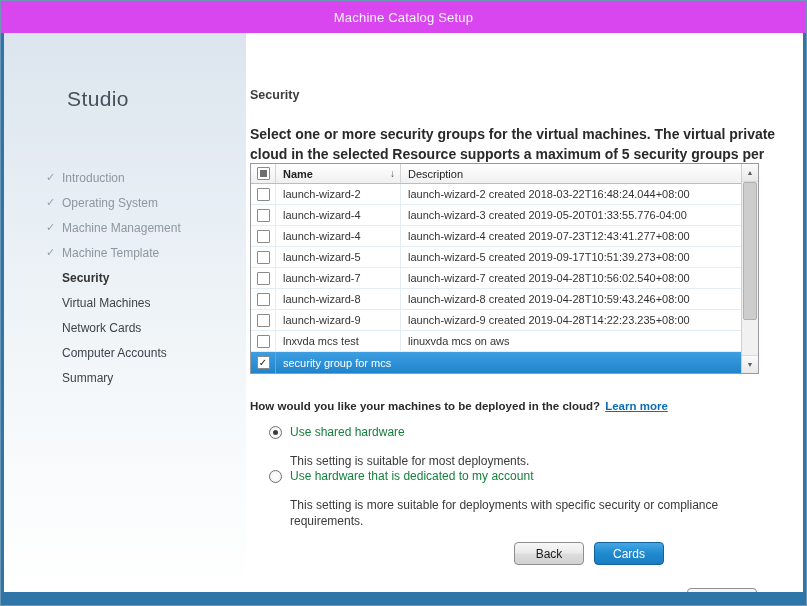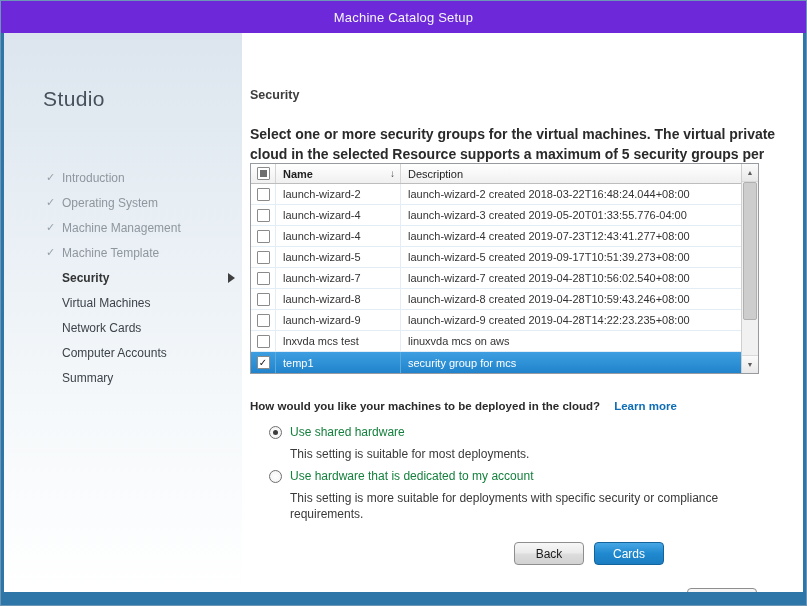--- a/index.html
+++ b/index.html
@@ -1,22 +1,22 @@
 <!DOCTYPE html>
 <html><head>
 <meta charset="utf-8">
 <style>
   html,body{margin:0;padding:0;background:#c9d4dc;}
   body{font-family:"Liberation Sans","DejaVu Sans",sans-serif;}
   .app{position:relative;width:807px;height:606px;background:#2f76a8;overflow:hidden;box-sizing:border-box;border:1px solid #6b96b5;}
-  .titlebar{position:absolute;top:0;left:0;right:0;height:32px;background:#6d28d9;color:#f4f6f8;display:flex;align-items:center;justify-content:center;font-size:13px;letter-spacing:.2px;}
+  .titlebar{position:absolute;top:0;left:0;right:0;height:32px;background:#d946ef;color:#f4f6f8;display:flex;align-items:center;justify-content:center;font-size:13px;letter-spacing:.2px;}
   .content{position:absolute;top:32px;left:3px;right:3px;bottom:13px;background:#ffffff;overflow:hidden;}
 
   
-  .sidebar{position:absolute;left:0;top:0;bottom:0;width:238px;background:linear-gradient(180deg,#dce5ee 0%,#e7eef4 30%,#f6f9fb 70%,#ffffff 100%);}
+  .sidebar{position:absolute;left:0;top:0;bottom:0;width:238px;background:linear-gradient(180deg,#dce5ee 0%,#e7eef4 30%,#f6f9fb 70%,#ffffff 100%);padding-left:24px;}
   .brand{margin:54px 0 0 39px;font-size:21px;color:#46505a;letter-spacing:.4px;}
   .steps{position:absolute;left:0;top:132px;right:0;list-style:none;margin:0;padding:0;font-size:12px;}
   .step{position:relative;height:25px;display:flex;align-items:center;padding-left:58px;color:#3c434a;}
   .step .step-check{position:absolute;left:42px;top:50%;transform:translateY(-54%);color:#97a0a8;font-size:11px;}
   .step.done{color:#8f979e;}
   .step.current{font-weight:bold;color:#333333;}
   .step.current .arrow{position:absolute;right:7px;top:50%;transform:translateY(-50%);width:0;height:0;border-top:5px solid transparent;border-bottom:5px solid transparent;border-left:7px solid #3f3f3f;}
 
   
   .main{position:absolute;left:242px;top:0;right:0;bottom:0;background:#fff;}
@@ -45,29 +45,29 @@
 
   
   .vscroll{position:relative;width:17px;background:#f1f1f1;border-left:1px solid #cfcfcf;box-sizing:border-box;}
   .scroll-btn{position:absolute;left:0;right:0;height:17px;display:flex;align-items:center;justify-content:center;font-size:7px;color:#5c5c5c;background:linear-gradient(#fbfbfb,#e8e8e8);}
   .scroll-btn.up{top:0;border-bottom:1px solid #d9d9d9;}
   .scroll-btn.down{bottom:0;border-top:1px solid #d9d9d9;}
   .thumb{position:absolute;left:1px;right:1px;top:18px;height:138px;background:#cdcdcd;border:1px solid #b0b0b0;border-radius:2px;box-sizing:border-box;}
 
   
   .question{position:absolute;left:4px;top:367px;font-size:11.5px;font-weight:bold;color:#2a2a2a;}
-  .learn-more{color:#0e6db6;margin-left:14px;cursor:pointer;}
+  .learn-more{color:#0e6db6;margin-left:5px;cursor:pointer;text-decoration:underline;}
   .option{position:absolute;left:23px;width:490px;}
   .option.o1{top:392px;}
   .option.o2{top:436px;}
   .opt-row{display:flex;align-items:center;gap:8px;}
   .radio{box-sizing:border-box;width:13px;height:13px;border-radius:50%;border:1px solid #6f6f6f;background:radial-gradient(#ffffff,#f0f0f0);position:relative;flex:0 0 auto;}
   .radio.selected::after{content:"";position:absolute;left:3px;top:3px;right:3px;bottom:3px;border-radius:50%;background:#3c3c3c;}
   .opt-label{font-size:12px;color:#15803d;}
-  .opt-desc{margin:7px 0 0 21px;font-size:12px;color:#3a3a3a;line-height:1.35;width:468px;}
+  .opt-desc{margin:14px 0 0 21px;font-size:12px;color:#3a3a3a;line-height:1.35;width:468px;}
 
   
   .btn{position:absolute;top:509px;width:70px;height:23px;display:flex;align-items:center;justify-content:center;font-size:12px;border-radius:4px;box-sizing:border-box;cursor:pointer;}
   .btn.back{left:268px;background:linear-gradient(#f7f7f7,#ebebeb 45%,#dcdcdc 55%,#d2d2d2);border:1px solid #8e8e8e;color:#1a1a1a;}
   .btn.next{left:348px;background:linear-gradient(#47a7e5,#2089cf 50%,#1b7dc2);border:1px solid #13639c;color:#ffffff;}
   .btn.cancel{left:441px;background:linear-gradient(#f7f7f7,#ebebeb 45%,#dcdcdc 55%,#d2d2d2);border:1px solid #8e8e8e;color:#1a1a1a;margin-top:46px;}
 </style>
 </head>
 <body>
 
@@ -191,21 +191,20 @@
               </div>
             <div class="td-name">lnxvda mcs test</div>
             <div class="td-desc">linuxvda mcs on aws</div>
           </div>
           <div class="trow selected">
             <div class="td-check">
               <span class="cb">
                   <span class="tick">✓</span>
                 </span>
             </div>
-            <div class="td-name">temp1</div>
             <div class="td-desc">security group for mcs</div>
           </div>
         </div>
 
         <div class="vscroll">
           <div class="scroll-btn up">
             <span>▲</span>
           </div>
           <div class="thumb"></div>
           <div class="scroll-btn down">

